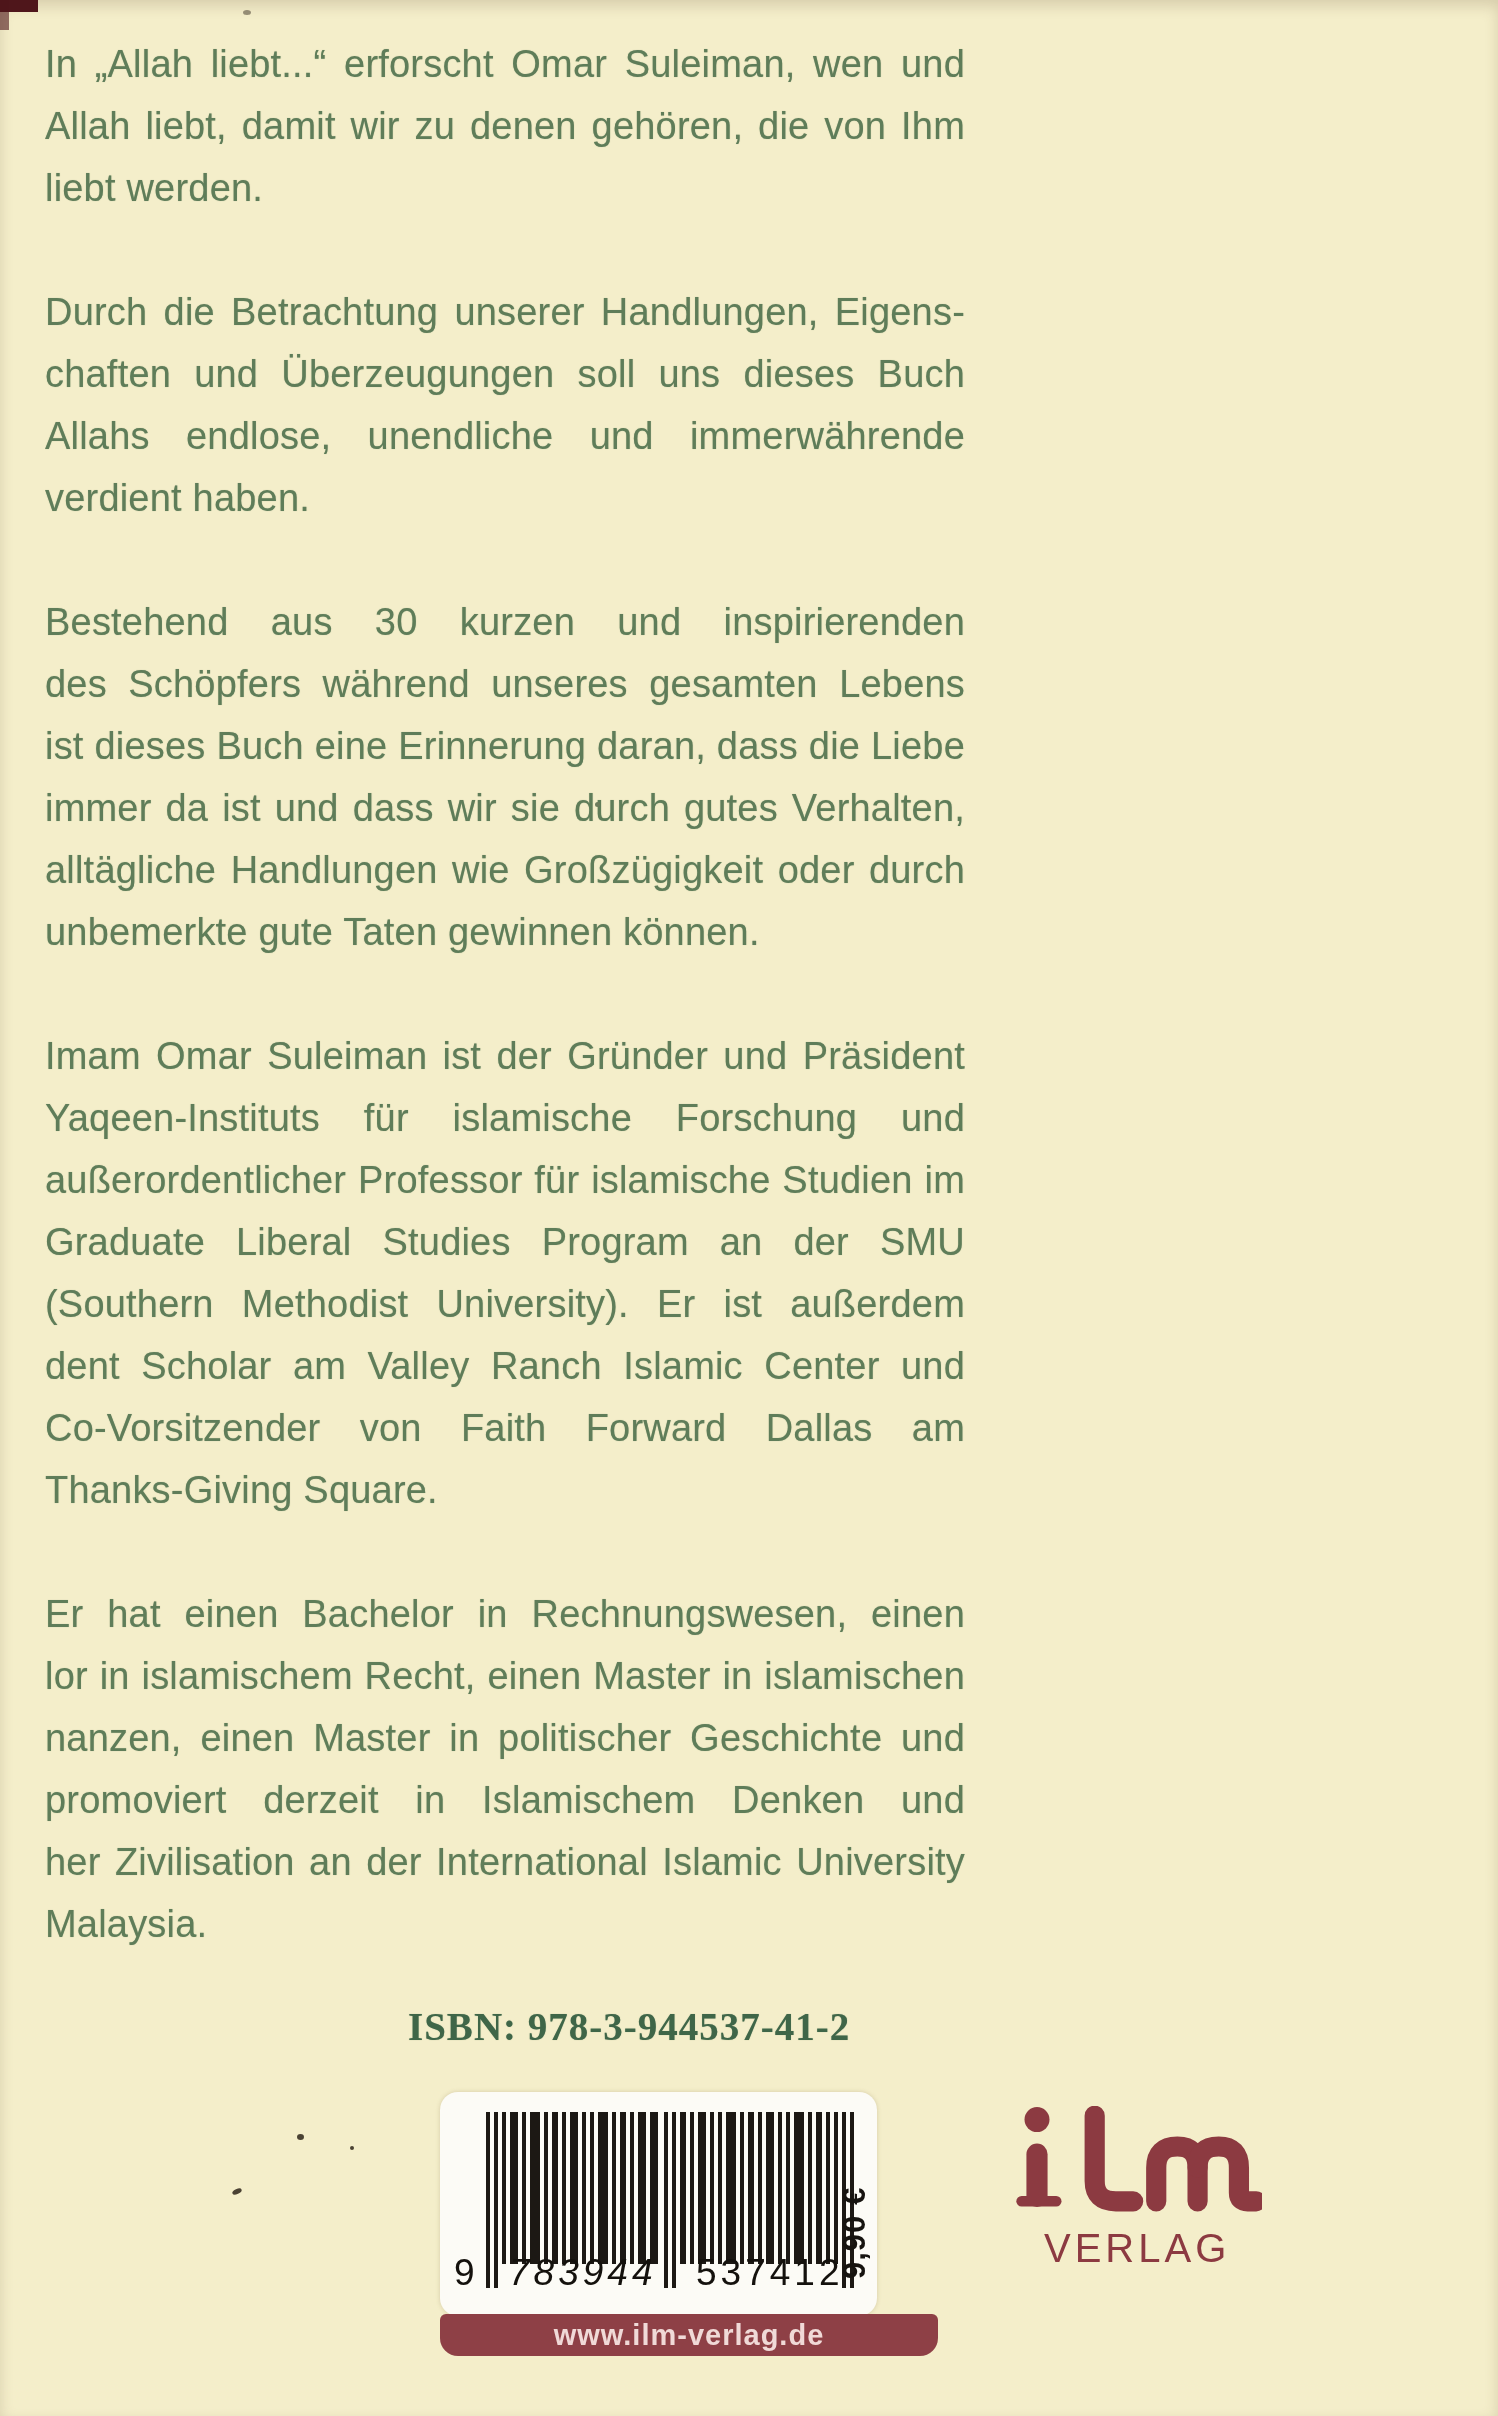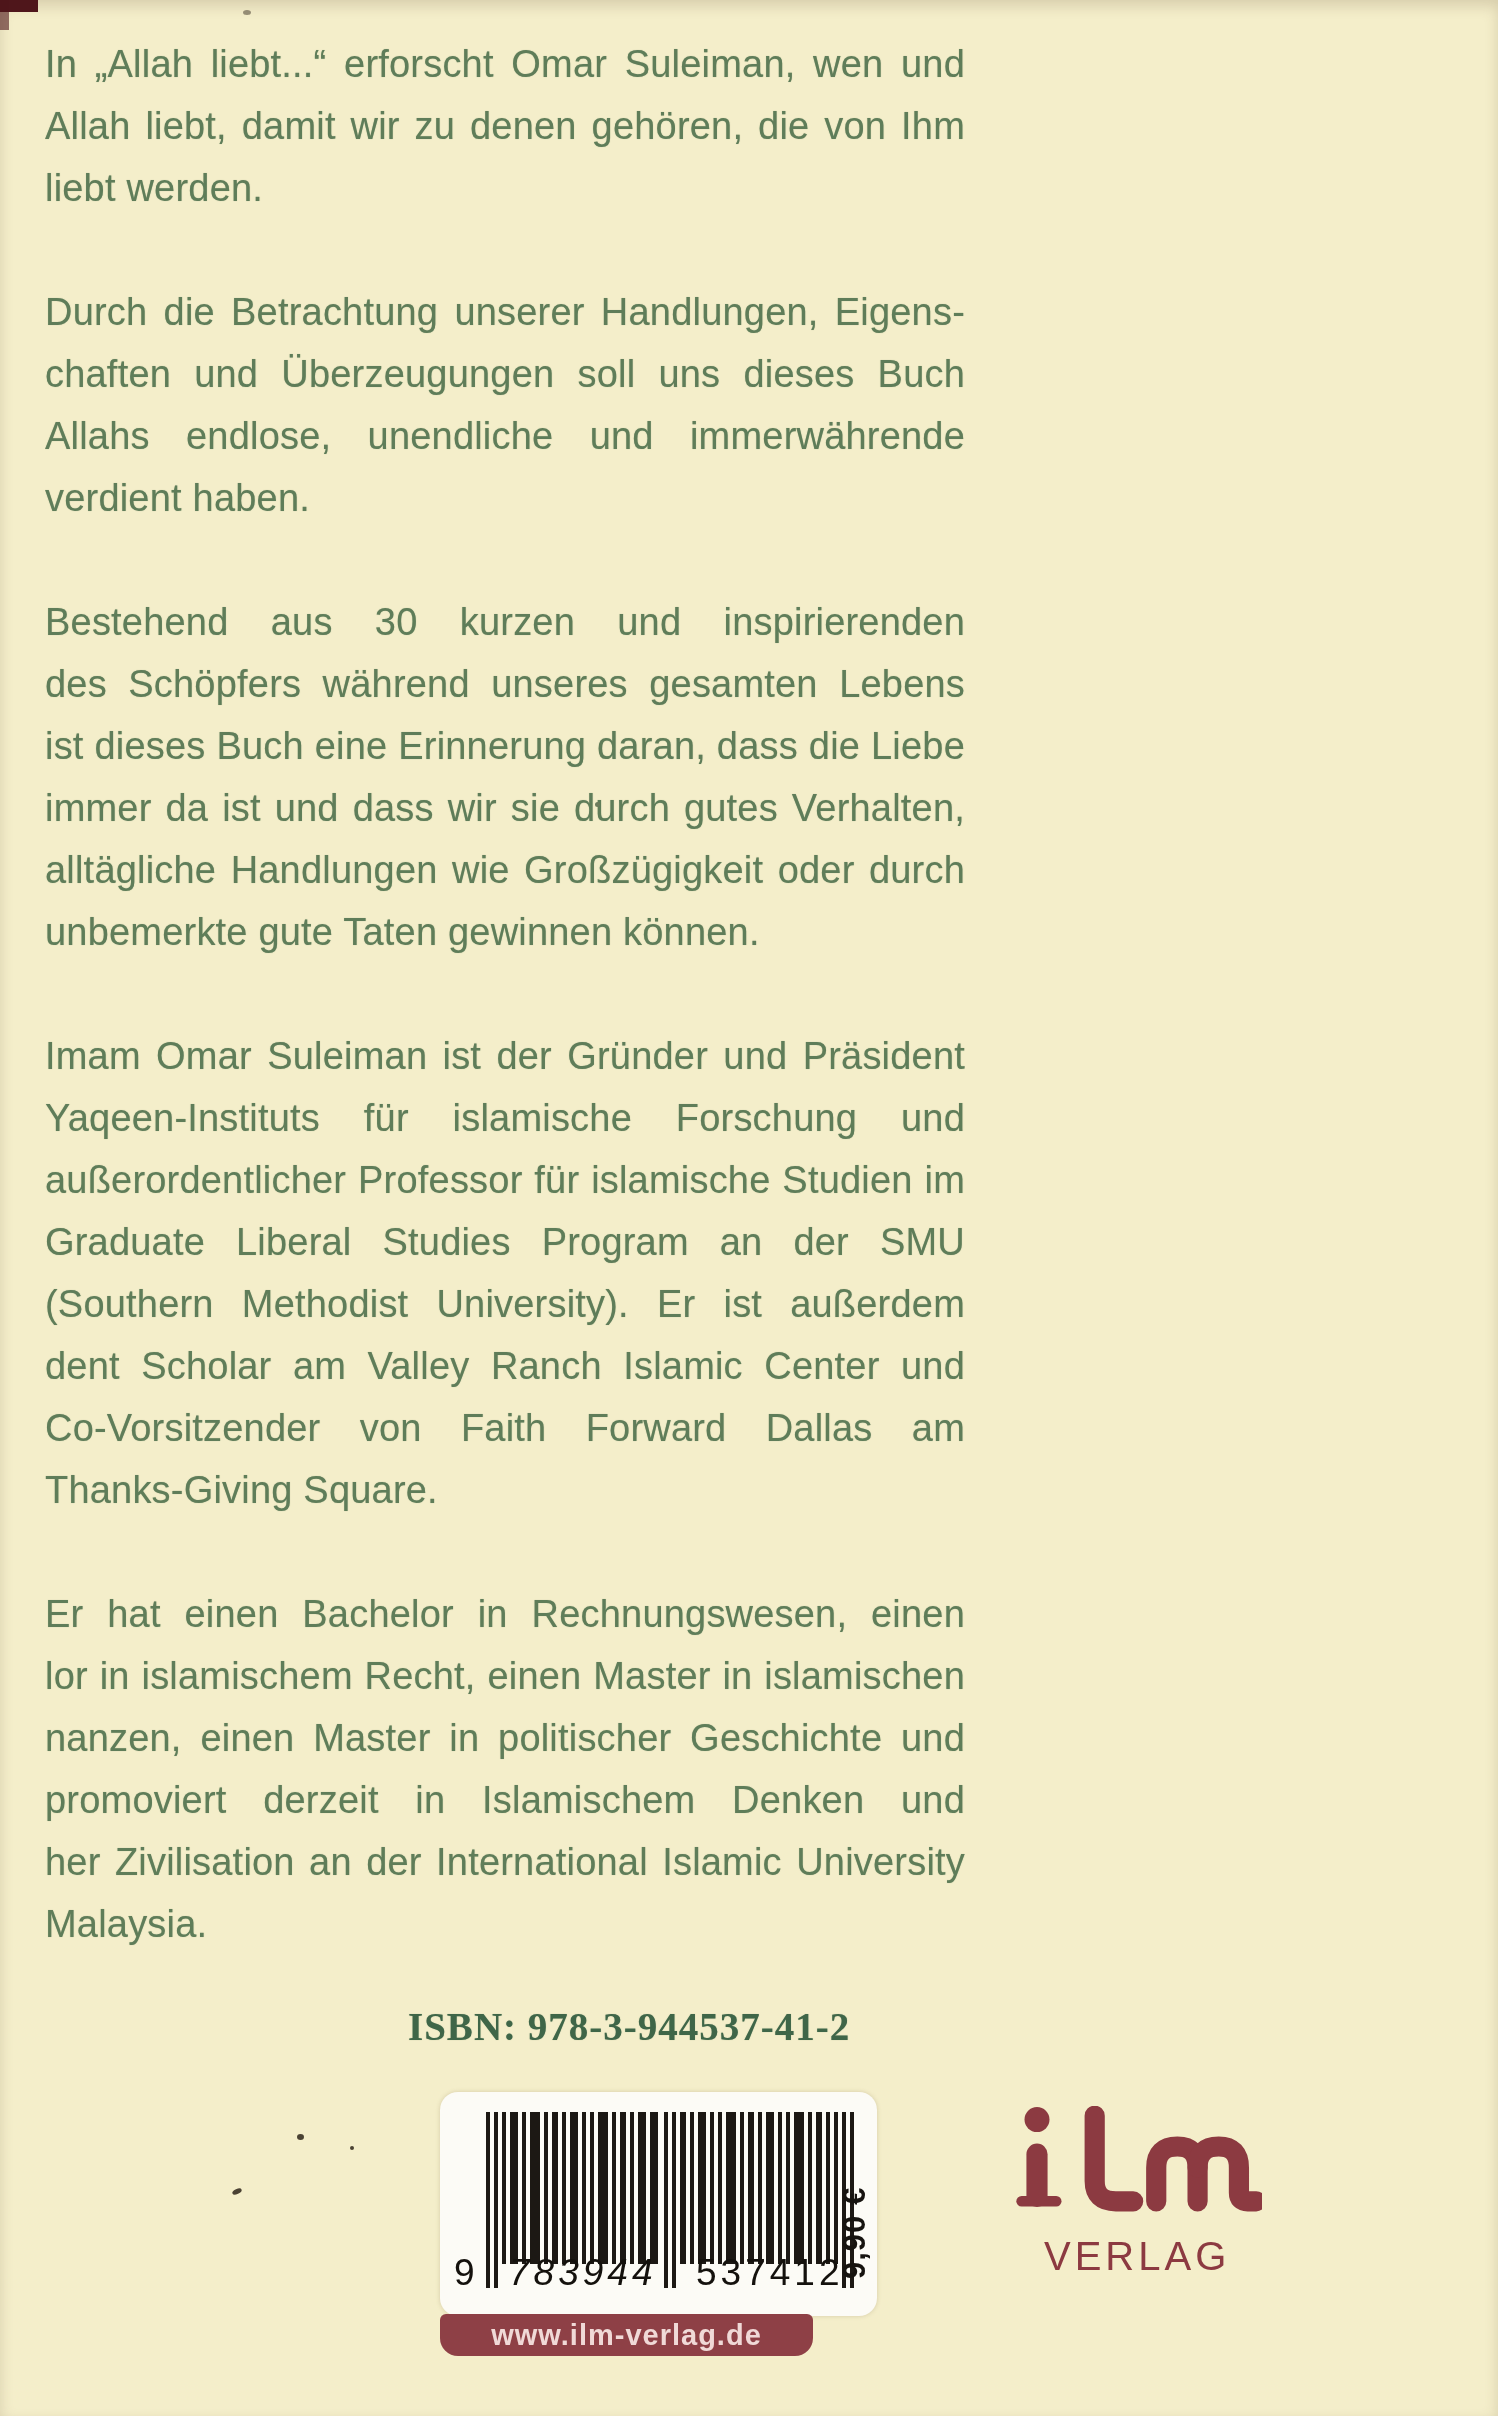--- a/index.html
+++ b/index.html
@@ -45,31 +45,31 @@
   .bc-d1 { left:69px;font-style:italic; }
   .bc-d2 { left:256px;text-align:right; }
   .bc-price {
     position:absolute; right:4px; top:62px; height:158px;
     writing-mode:vertical-rl; transform:rotate(180deg);
     display:flex; align-items:center; justify-content:center;
     font-size:31px; font-weight:700; color:#16130f; letter-spacing:1px;
   }
   
   .url-band {
-    position:absolute; left:440px; top:2314px; width:373px; height:42px;
+    position:absolute; left:440px; top:2314px; width:498px; height:42px;
     background:#8e4046; border-radius:6px 6px 18px 18px;
     display:flex; align-items:center; justify-content:center;
   }
   .url-band span {
     color:#f0d9d7; font-size:29px; font-weight:700; letter-spacing:1px;
   }
   
   .logo { position:absolute; left:1012px; top:2106px; width:270px; }
   .verlag {
-    margin-top:18px; padding-left:32px;
+    margin-top:10px; padding-left:32px;
     color:#8c3a41; font-size:40px; letter-spacing:4px; font-weight:400;
   }
   
   .corner-mark { position:absolute; left:0; top:0; width:38px; height:12px; background:#4f161b; }
   .corner-mark2 { position:absolute; left:0; top:0; width:9px; height:30px; background:rgba(79,22,27,.6); }
   .speck { position:absolute; background:#4a4233; border-radius:50%; }
   .sp1 { left:297px; top:2134px; width:7px; height:6px; }
   .sp2 { left:232px; top:2189px; width:10px; height:5px; transform:rotate(-25deg); }
   .sp3 { left:350px; top:2146px; width:4px; height:4px; }
   .sp4 { left:595px; top:802px; width:5px; height:5px; background:#6d7c5e; }

